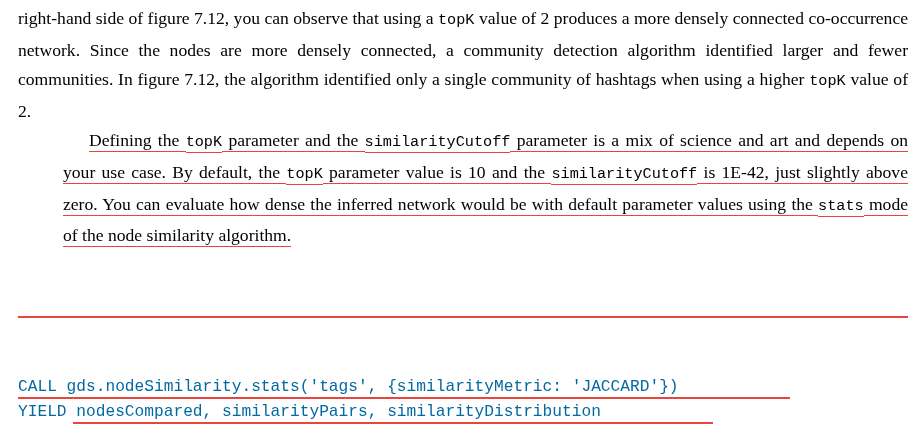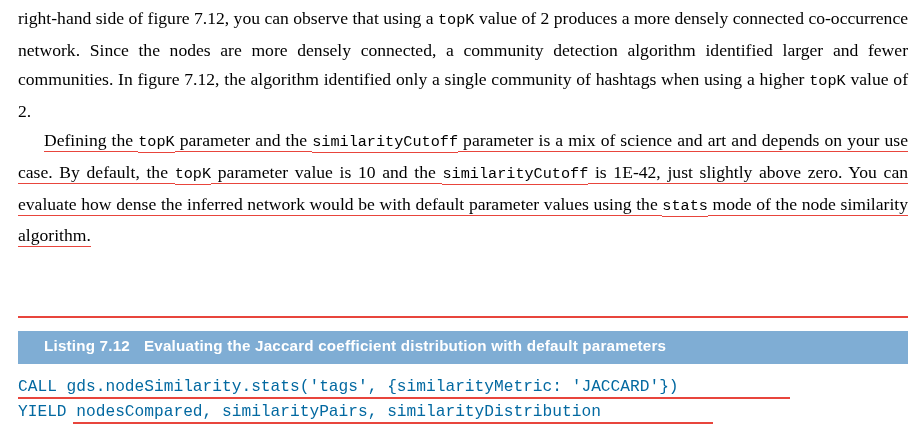--- a/index.html
+++ b/index.html
@@ -24,20 +24,21 @@
     font-size: 17.6px;
     line-height: 29.6px;
     text-align: justify;
     text-justify: inter-word;
   }
   .para {
     margin: 0;
   }
   .para + .para {
     text-indent: 26px;
+    margin-left: 45px;
   }
   code, .mono {
     font-family: "Liberation Mono", monospace;
     font-size: 15.2px;
   }
   
   .ul {
     border-bottom: 1.6px solid #e8453c;
     padding-bottom: 1px;
   }
@@ -100,25 +101,20 @@
     </p>
 
     <p class="para">
       <span class="ul">Defining the </span><code class="mono ul">topK</code><span class="ul"> parameter and the </span><code class="mono ul">similarityCutoff</code><span class="ul"> parameter is a mix of science and art and depends on your use case. By default, the </span><code class="mono ul">topK</code><span class="ul"> parameter value is 10 and the </span><code class="mono ul">similarityCutoff</code><span class="ul"> is 1E-42, just slightly above zero. You can evaluate how dense the inferred network would be with default parameter values using the </span><code class="mono ul">stats</code><span class="ul"> mode of the node similarity algorithm.</span>
     </p>
 
   </div>
 
   <div class="rule-top"></div>
 
-  <div class="listing-bar">
-    <div class="lbl">
-      <span>Listing 7.12</span><span class="ttl">Evaluating the Jaccard coefficient distribution with default parameters</span>
-    </div>
-  </div>
 
   <div class="code-block"><span>CALL gds.nodeSimilarity.stats('tags', {similarityMetric: 'JACCARD'})</span>
 <span>YIELD nodesCompared, similarityPairs, similarityDistribution</span></div>
 
   <div class="mark" style="left:18px; top:397px; width:772px;"></div>
   <div class="mark" style="left:73px; top:422px; width:640px;"></div>
 
 </div>
 
 </body></html>

